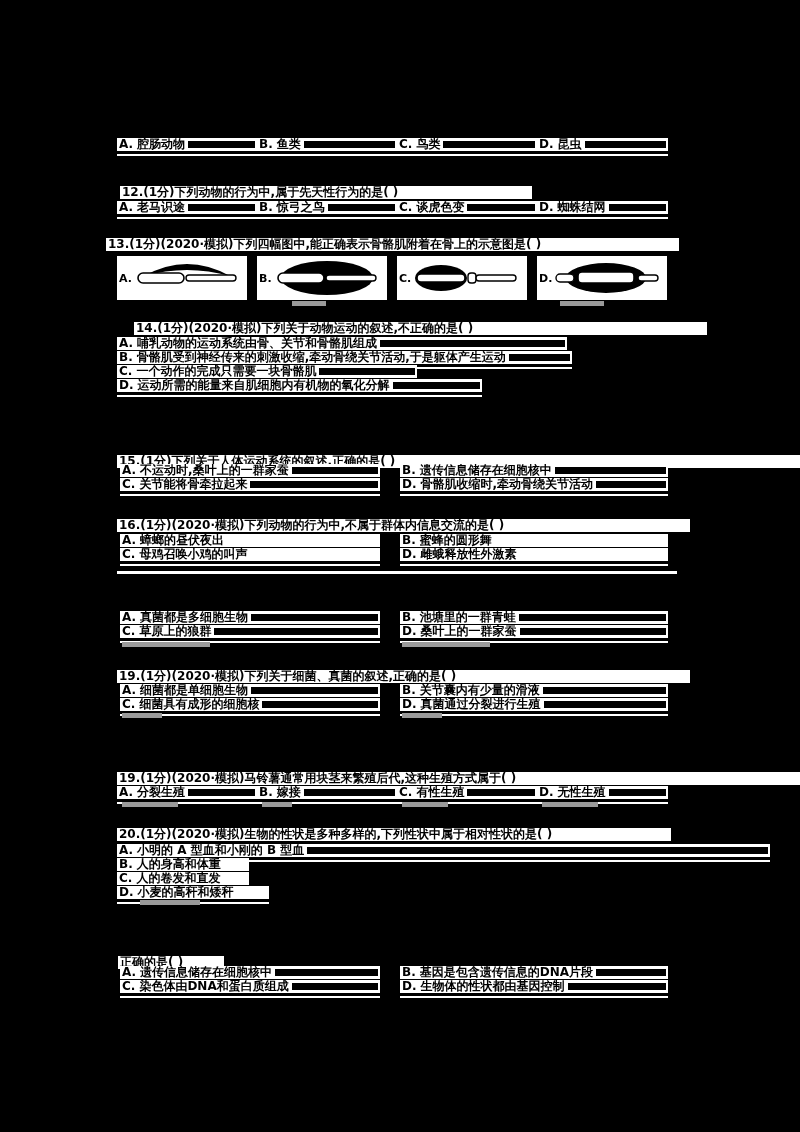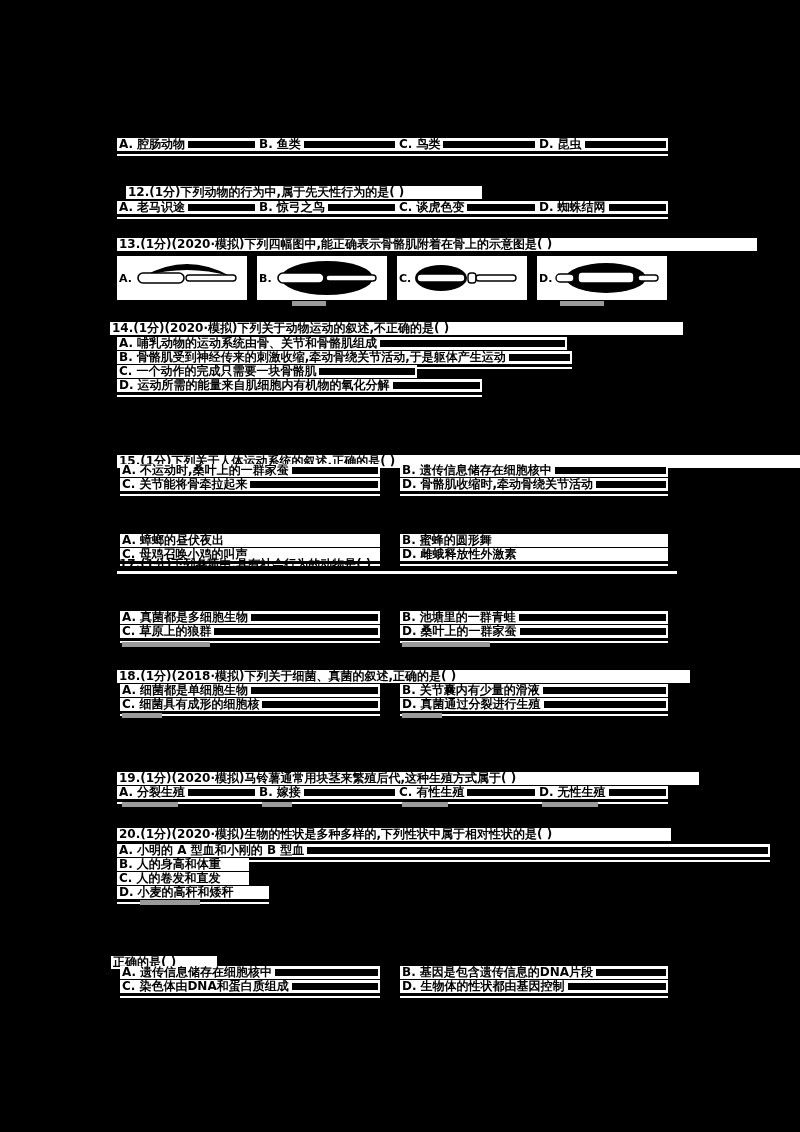--- a/index.html
+++ b/index.html
@@ -39,21 +39,21 @@
       <span class="lbl">C.</span>
       <span class="txt">鸟类</span>
       <span class="fill"></span>
     </div>
   <div class="strip ul" style="left:537px;top:138px;width:131px">
       <span class="lbl">D.</span>
       <span class="txt">昆虫</span>
       <span class="fill"></span>
     </div>
 
-  <div class="strip" style="left:126px;top:186px;width:356px">
+  <div class="strip" style="left:120px;top:186px;width:412px">
       <span class="txt">12.(1分)下列动物的行为中,属于先天性行为的是(  )</span>
     </div>
   <div class="strip ul" style="left:117px;top:201px;width:140px">
       <span class="lbl">A.</span>
       <span class="txt">老马识途</span>
       <span class="fill"></span>
     </div>
   <div class="strip ul" style="left:257px;top:201px;width:140px">
       <span class="lbl">B.</span>
       <span class="txt">惊弓之鸟</span>
@@ -63,21 +63,21 @@
       <span class="lbl">C.</span>
       <span class="txt">谈虎色变</span>
       <span class="fill"></span>
     </div>
   <div class="strip ul" style="left:537px;top:201px;width:131px">
       <span class="lbl">D.</span>
       <span class="txt">蜘蛛结网</span>
       <span class="fill"></span>
     </div>
 
-  <div class="strip" style="left:117px;top:238px;width:640px">
+  <div class="strip" style="left:106px;top:238px;width:573px">
       <span class="txt">13.(1分)(2020·模拟)下列四幅图中,能正确表示骨骼肌附着在骨上的示意图是(  )</span>
     </div>
 
   <div class="dtile" style="left:117px;top:256px">
     <span class="dlbl">A.</span>
     <svg width="106" height="40" viewBox="0 0 106 40">
       <path d="M10,18 Q53,-6 96,18 Q53,6 10,18 Z" fill="#000"></path>
       <rect x="4" y="15" width="46" height="10" rx="5" fill="#fff" stroke="#000" stroke-width="1.6"></rect>
       <rect x="52" y="17" width="50" height="6" rx="3" fill="#fff" stroke="#000" stroke-width="1.4"></rect>
     </svg>
@@ -104,21 +104,21 @@
     <svg width="106" height="40" viewBox="0 0 106 40">
       <ellipse cx="52" cy="20" rx="40" ry="15" fill="#000"></ellipse>
       <rect x="2" y="16" width="18" height="8" rx="4" fill="#fff" stroke="#000" stroke-width="1.4"></rect>
       <rect x="24" y="14" width="56" height="11" rx="4" fill="#fff" stroke="#000" stroke-width="1.6"></rect>
       <rect x="84" y="17" width="20" height="6" rx="3" fill="#fff" stroke="#000" stroke-width="1.4"></rect>
     </svg>
   </div>
   <div class="gs" style="left:292px;top:301px;width:34px"></div>
   <div class="gs" style="left:560px;top:301px;width:44px"></div>
 
-  <div class="strip" style="left:110px;top:322px;width:573px">
+  <div class="strip" style="left:134px;top:322px;width:573px">
       <span class="txt">14.(1分)(2020·模拟)下列关于动物运动的叙述,不正确的是(  )</span>
     </div>
   <div class="strip ul" style="left:117px;top:337px;width:450px">
       <span class="lbl">A.</span>
       <span class="txt">哺乳动物的运动系统由骨、关节和骨骼肌组成</span>
       <span class="fill"></span>
     </div>
   <div class="strip ul" style="left:117px;top:351px;width:455px">
       <span class="lbl">B.</span>
       <span class="txt">骨骼肌受到神经传来的刺激收缩,牵动骨绕关节活动,于是躯体产生运动</span>
@@ -152,40 +152,40 @@
       <span class="lbl">C.</span>
       <span class="txt">关节能将骨牵拉起来</span>
       <span class="fill"></span>
     </div>
   <div class="strip ul" style="left:400px;top:478px;width:268px">
       <span class="lbl">D.</span>
       <span class="txt">骨骼肌收缩时,牵动骨绕关节活动</span>
       <span class="fill"></span>
     </div>
 
+  <div class="strip" style="left:117px;top:519px;width:573px">
+      <span class="txt">16.(1分)(2020·模拟)下列动物的行为中,不属于群体内信息交流的是(  )</span>
+    </div>
   <div class="strip ul" style="left:120px;top:534px;width:260px">
       <span class="lbl">A.</span>
       <span class="txt">蟑螂的昼伏夜出</span>
     </div>
   <div class="strip ul" style="left:400px;top:534px;width:268px">
       <span class="lbl">B.</span>
       <span class="txt">蜜蜂的圆形舞</span>
     </div>
   <div class="strip ul" style="left:120px;top:548px;width:260px">
       <span class="lbl">C.</span>
       <span class="txt">母鸡召唤小鸡的叫声</span>
     </div>
   <div class="strip ul" style="left:400px;top:548px;width:268px">
       <span class="lbl">D.</span>
       <span class="txt">雌蛾释放性外激素</span>
     </div>
 
-  <div class="strip ghost" style="left:117px;top:558px;width:573px">
-      <span class="txt">17.(1分)下列各项中,具有社会行为的动物是(  )</span>
-    </div>
   <div class="u" style="left:117px;top:571px;width:560px"></div>
   <div class="strip ul" style="left:120px;top:611px;width:260px">
       <span class="lbl">A.</span>
       <span class="txt">真菌都是多细胞生物</span>
       <span class="fill"></span>
     </div>
   <div class="strip ul" style="left:400px;top:611px;width:268px">
       <span class="lbl">B.</span>
       <span class="txt">池塘里的一群青蛙</span>
       <span class="fill"></span>
@@ -197,21 +197,21 @@
     </div>
   <div class="strip ul" style="left:400px;top:625px;width:268px">
       <span class="lbl">D.</span>
       <span class="txt">桑叶上的一群家蚕</span>
       <span class="fill"></span>
     </div>
   <div class="gs" style="left:122px;top:642px;width:88px"></div>
   <div class="gs" style="left:402px;top:642px;width:88px"></div>
 
   <div class="strip" style="left:117px;top:670px;width:573px">
-      <span class="txt">18.(1分)(2018·模拟)下列关于细菌、真菌的叙述,正确的是(  )</span>
+      <span class="txt">19.(1分)(2020·模拟)下列关于细菌、真菌的叙述,正确的是(  )</span>
     </div>
   <div class="strip ul" style="left:120px;top:684px;width:260px">
       <span class="lbl">A.</span>
       <span class="txt">细菌都是单细胞生物</span>
       <span class="fill"></span>
     </div>
   <div class="strip ul" style="left:400px;top:684px;width:268px">
       <span class="lbl">B.</span>
       <span class="txt">关节囊内有少量的滑液</span>
       <span class="fill"></span>
@@ -222,21 +222,21 @@
       <span class="fill"></span>
     </div>
   <div class="strip ul" style="left:400px;top:698px;width:268px">
       <span class="lbl">D.</span>
       <span class="txt">真菌通过分裂进行生殖</span>
       <span class="fill"></span>
     </div>
   <div class="gs" style="left:122px;top:713px;width:40px"></div>
   <div class="gs" style="left:402px;top:713px;width:40px"></div>
 
-  <div class="strip" style="left:117px;top:772px;width:582px">
+  <div class="strip" style="left:117px;top:772px;width:684px">
       <span class="txt">19.(1分)(2020·模拟)马铃薯通常用块茎来繁殖后代,这种生殖方式属于(  )</span>
     </div>
   <div class="strip ul" style="left:117px;top:786px;width:140px">
       <span class="lbl">A.</span>
       <span class="txt">分裂生殖</span>
       <span class="fill"></span>
     </div>
   <div class="strip ul" style="left:257px;top:786px;width:140px">
       <span class="lbl">B.</span>
       <span class="txt">嫁接</span>
@@ -272,21 +272,21 @@
   <div class="strip ul" style="left:117px;top:872px;width:132px">
       <span class="lbl">C.</span>
       <span class="txt">人的卷发和直发</span>
     </div>
   <div class="strip ul" style="left:117px;top:886px;width:152px">
       <span class="lbl">D.</span>
       <span class="txt">小麦的高秆和矮秆</span>
     </div>
   <div class="gs" style="left:140px;top:900px;width:60px"></div>
 
-  <div class="strip" style="left:111px;top:956px;width:106px">
+  <div class="strip" style="left:118px;top:956px;width:106px">
       <span class="txt">正确的是(  )</span>
     </div>
   <div class="strip ul" style="left:120px;top:966px;width:260px">
       <span class="lbl">A.</span>
       <span class="txt">遗传信息储存在细胞核中</span>
       <span class="fill"></span>
     </div>
   <div class="strip ul" style="left:400px;top:966px;width:268px">
       <span class="lbl">B.</span>
       <span class="txt">基因是包含遗传信息的DNA片段</span>

